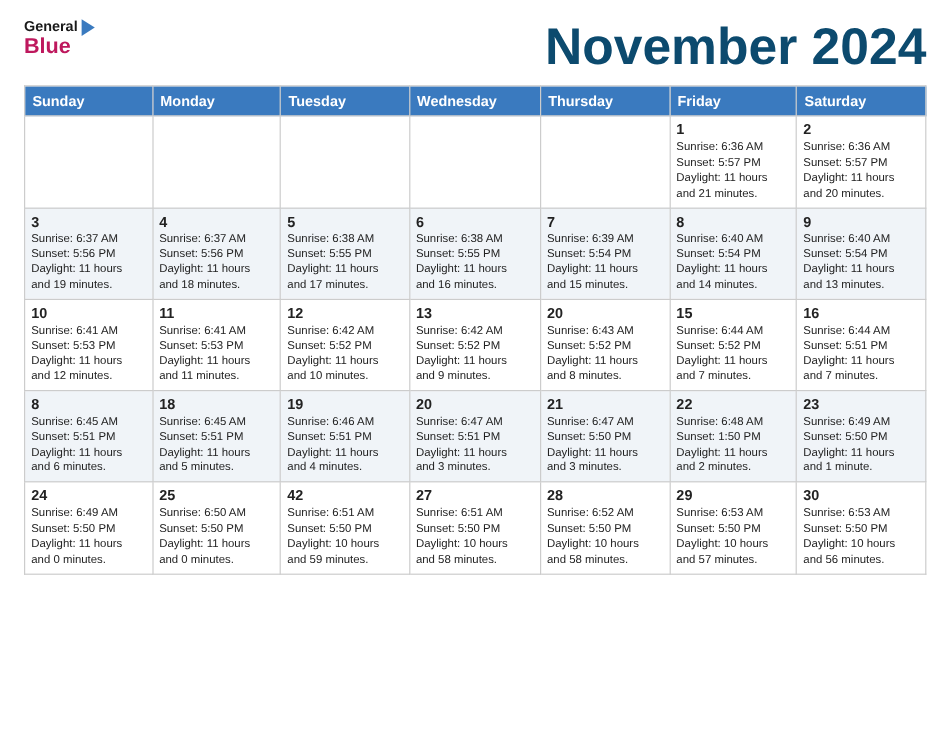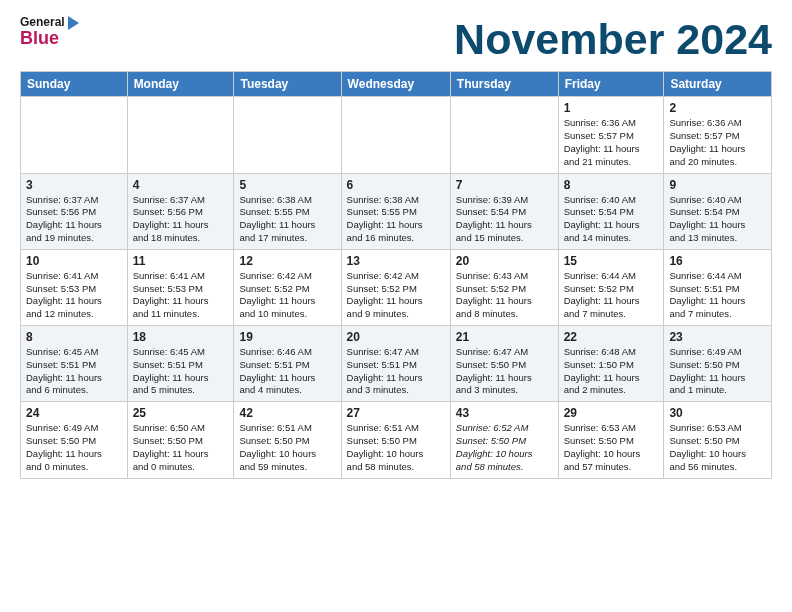--- a/index.html
+++ b/index.html
@@ -311,22 +311,22 @@
 and 59 minutes.</div>
           </td>
           <td>
             <span class="day-num">27</span>
             <div class="day-info" style="white-space: pre-line;">Sunrise: 6:51 AM
 Sunset: 5:50 PM
 Daylight: 10 hours
 and 58 minutes.</div>
           </td>
           <td>
-            <span class="day-num">43</span>
-            <div class="day-info" style="white-space: pre-line; font-style: italic;">Sunrise: 6:52 AM
+            <span class="day-num">28</span>
+            <div class="day-info" style="white-space: pre-line;">Sunrise: 6:52 AM
 Sunset: 5:50 PM
 Daylight: 10 hours
 and 58 minutes.</div>
           </td>
           <td>
             <span class="day-num">29</span>
             <div class="day-info" style="white-space: pre-line;">Sunrise: 6:53 AM
 Sunset: 5:50 PM
 Daylight: 10 hours
 and 57 minutes.</div>

